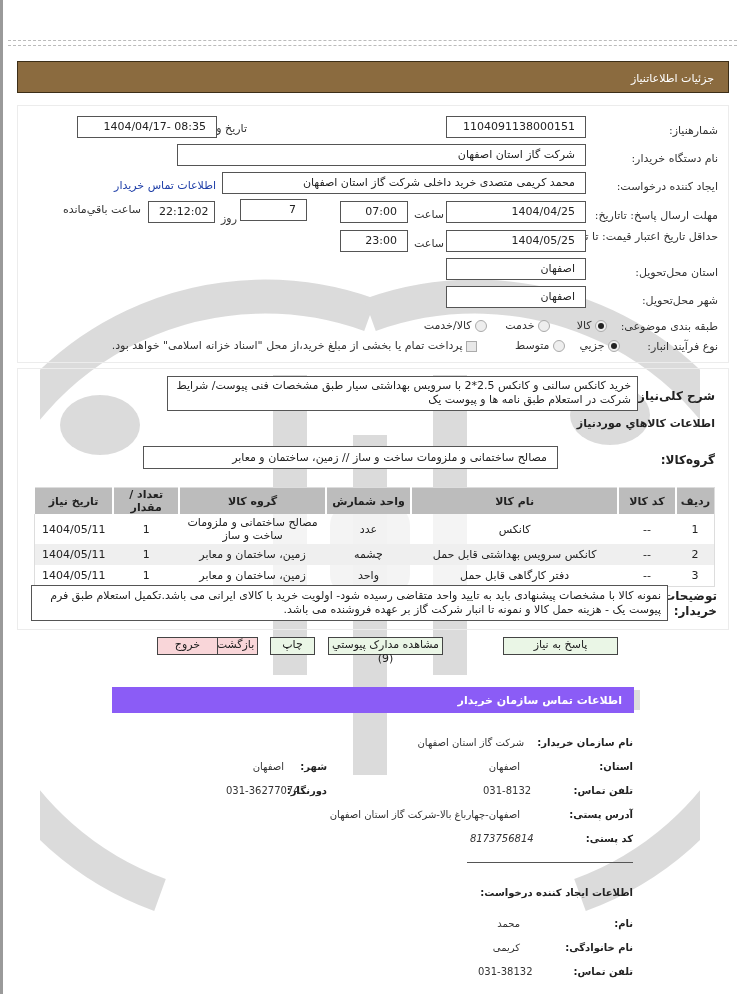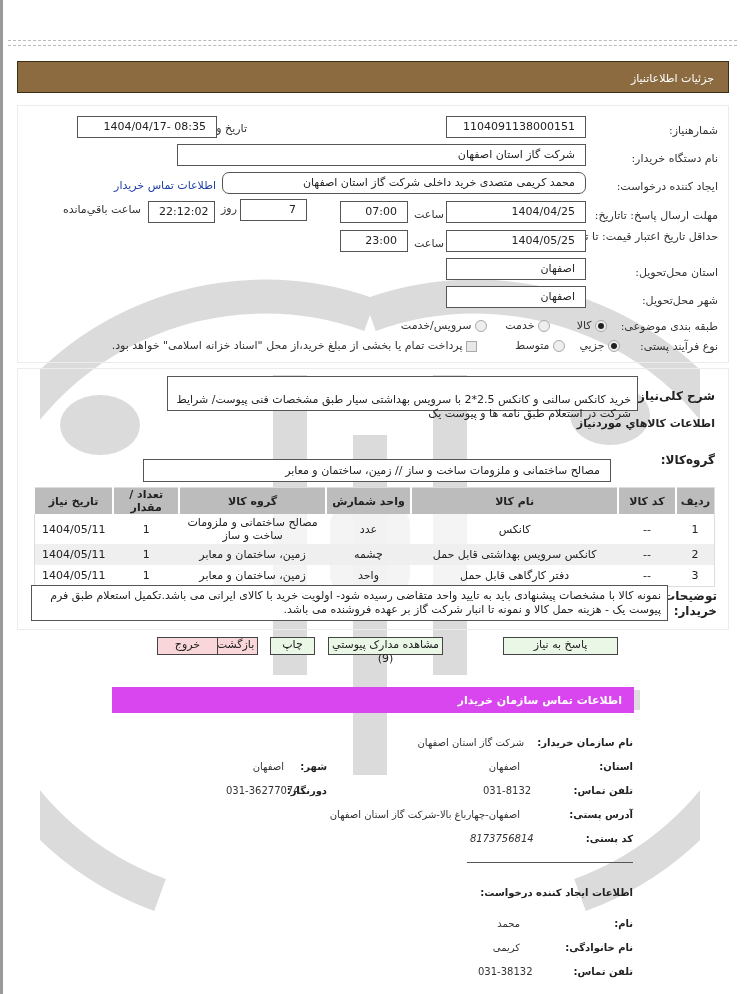--- a/index.html
+++ b/index.html
@@ -21,21 +21,21 @@
   .radio.on::after{content:"";position:absolute;left:2px;top:2px;width:6px;height:6px;border-radius:50%;background:#222;}
   .chk{display:inline-block;width:9px;height:9px;border:1px solid #aaa;background:#e8e8e8;vertical-align:middle;}
   table.items{position:absolute;left:33px;top:487px;width:682px;border-collapse:collapse;z-index:2;direction:rtl;font-size:11px;border:1px solid #ddd;background:rgba(255,255,255,0.7);}
   table.items th{background:#bcbcbc;color:#222;font-weight:bold;height:20px;padding:0 4px;border-left:2px solid #fff;}
   table.items td{text-align:center;padding:2px 4px;height:17px;}
   table.items tr.r1 td{height:26px;}
   table.items tr.alt td{background:#efefef;}
   .btn{position:absolute;top:637px;height:18px;border:1px solid #444;box-sizing:border-box;font-size:11px;text-align:center;line-height:14px;direction:rtl;z-index:2;cursor:pointer;}
   .btn.green{background:#eaf6e6;}
   .btn.red{background:#f9d6d9;}
-  .sec2{position:absolute;left:112px;top:687px;width:522px;height:26px;background:#d946ef;color:#fff;font-weight:bold;font-size:11px;direction:rtl;padding:7px 12px 0 0;box-sizing:border-box;z-index:2;}
+  .sec2{position:absolute;left:112px;top:687px;width:522px;height:26px;background:#8b5cf6;color:#fff;font-weight:bold;font-size:11px;direction:rtl;padding:7px 12px 0 0;box-sizing:border-box;z-index:2;}
   .sec2shadow{position:absolute;left:634px;top:690px;width:6px;height:20px;background:#ddd;}
   .kv{position:absolute;z-index:2;direction:rtl;font-size:10px;white-space:nowrap;}
   .kv .k{font-weight:bold;color:#222;}
   .kv .v{color:#333;}
   .divider{position:absolute;left:467px;top:862px;width:166px;height:1px;background:#555;}
 </style>
 </head>
 <body>
 
 <div class="left-rule"></div>
@@ -65,29 +65,29 @@
 
 <div class="abs lbl" style="right:27px;top:124px;">شمارهنياز:</div>
 <div class="box ltr" style="left:446px;top:116px;width:140px;height:22px;line-height:20px;text-align:right;">1104091138000151</div>
 <div class="abs lbl" style="right:498px;top:122px;">تاريخ و ساعت اعلان عمومي:</div>
 <div class="box ltr" style="left:77px;top:116px;width:140px;height:22px;line-height:20px;text-align:right;">1404/04/17- 08:35</div>
 
 <div class="abs lbl" style="right:27px;top:152px;">نام دستگاه خريدار:</div>
 <div class="box" style="left:177px;top:144px;width:409px;height:22px;line-height:20px;">شرکت گاز استان اصفهان</div>
 
 <div class="abs lbl" style="right:27px;top:180px;">ايجاد کننده درخواست:</div>
-<div class="box" style="left:222px;top:172px;width:364px;height:22px;line-height:20px;border-radius:7px;">محمد کریمی  متصدی خرید داخلی شرکت گاز استان اصفهان</div>
+<div class="box" style="left:222px;top:172px;width:364px;height:22px;line-height:20px;">محمد کریمی  متصدی خرید داخلی شرکت گاز استان اصفهان</div>
 <div class="abs lbl link" style="right:529px;top:179px;">اطلاعات تماس خريدار</div>
 
 <div class="abs lbl" style="right:27px;top:209px;">مهلت ارسال پاسخ: تاتاريخ:</div>
 <div class="box ltr" style="left:446px;top:201px;width:140px;height:22px;line-height:20px;text-align:right;">1404/04/25</div>
 <div class="abs lbl" style="right:301px;top:208px;">ساعت</div>
 <div class="box ltr" style="left:340px;top:201px;width:68px;height:22px;line-height:20px;text-align:right;">07:00</div>
 <div class="box ltr" style="left:240px;top:199px;width:67px;height:22px;line-height:20px;text-align:right;">7</div>
-<div class="abs lbl" style="right:508px;top:202px;">روز</div>
+<div class="abs lbl" style="right:508px;top:212px;">روز</div>
 <div class="box ltr" style="left:148px;top:201px;width:67px;height:22px;line-height:20px;text-align:right;">22:12:02</div>
 <div class="abs lbl" style="right:604px;top:203px;">ساعت باقي‌مانده</div>
 
 <div class="abs lbl" style="right:27px;top:230px;width:170px;white-space:normal;line-height:14px;">حداقل تاريخ اعتبار قيمت: تا تاريخ:</div>
 <div class="box ltr" style="left:446px;top:230px;width:140px;height:22px;line-height:20px;text-align:right;">1404/05/25</div>
 <div class="abs lbl" style="right:301px;top:237px;">ساعت</div>
 <div class="box ltr" style="left:340px;top:230px;width:68px;height:22px;line-height:20px;text-align:right;">23:00</div>
 
 <div class="abs lbl" style="right:27px;top:266px;">استان محل‌تحويل:</div>
 <div class="box" style="left:446px;top:258px;width:140px;height:22px;line-height:20px;">اصفهان</div>
@@ -99,42 +99,42 @@
 <div class="abs lbl" style="right:138px;top:319px;">
   <span class="radio on"></span>
   <span>کالا</span>
 </div>
 <div class="abs lbl" style="right:195px;top:319px;">
   <span class="radio"></span>
   <span>خدمت</span>
 </div>
 <div class="abs lbl" style="right:258px;top:319px;">
   <span class="radio"></span>
-  <span>سرویس/خدمت</span>
-</div>
-
-<div class="abs lbl" style="right:27px;top:340px;">نوع فرآيند پستی:</div>
+  <span>کالا/خدمت</span>
+</div>
+
+<div class="abs lbl" style="right:27px;top:340px;">نوع فرآيند انبار:</div>
 <div class="abs lbl" style="right:125px;top:339px;">
   <span class="radio on"></span>
   <span>جزيي</span>
 </div>
 <div class="abs lbl" style="right:180px;top:339px;">
   <span class="radio"></span>
   <span>متوسط</span>
 </div>
 <div class="abs lbl" style="right:268px;top:339px;">
   <span class="chk"></span>
   <span>پرداخت تمام يا بخشی از مبلغ خريد،از محل "اسناد خزانه اسلامی" خواهد بود.</span>
 </div>
 
 <div class="abs lbl b" style="right:30px;top:389px;font-size:12px;">شرح کلی‌نياز:</div>
-<div class="box" style="left:167px;top:376px;width:471px;height:35px;white-space:normal;line-height:14px;padding:16px 6px;">خرید کانکس سالنی و کانکس 2.5*2 با سرویس بهداشتی سیار  طبق مشخصات فنی پیوست/ شرایط شرکت در  استعلام طبق نامه ها و پیوست یک</div>
+<div class="box" style="left:167px;top:376px;width:471px;height:35px;white-space:normal;line-height:14px;padding:2px 6px;">خرید کانکس سالنی و کانکس 2.5*2 با سرویس بهداشتی سیار  طبق مشخصات فنی پیوست/ شرایط شرکت در  استعلام طبق نامه ها و پیوست یک</div>
 <div class="abs lbl b" style="right:30px;top:417px;">اطلاعات  کالاهاي موردنياز</div>
 <div class="abs lbl b" style="right:30px;top:453px;font-size:12px;">گروه‌کالا:</div>
-<div class="box" style="left:143px;top:446px;width:468px;height:23px;line-height:21px;margin-top:13px;">مصالح ساختمانی و ملزومات ساخت و ساز // زمین، ساختمان و معابر</div>
+<div class="box" style="left:143px;top:446px;width:415px;height:23px;line-height:21px;">مصالح ساختمانی و ملزومات ساخت و ساز // زمین، ساختمان و معابر</div>
 
 <table class="items">
   <thead>
     <tr>
       <th style="width:22px;">رديف</th>
       <th style="width:52px;">کد کالا</th>
       <th style="width:220px;margin-left:48px;">نام کالا</th>
       <th style="width:80px;">واحد شمارش</th>
       <th style="width:150px;">گروه کالا</th>
       <th style="width:60px;">تعداد / مقدار</th>

